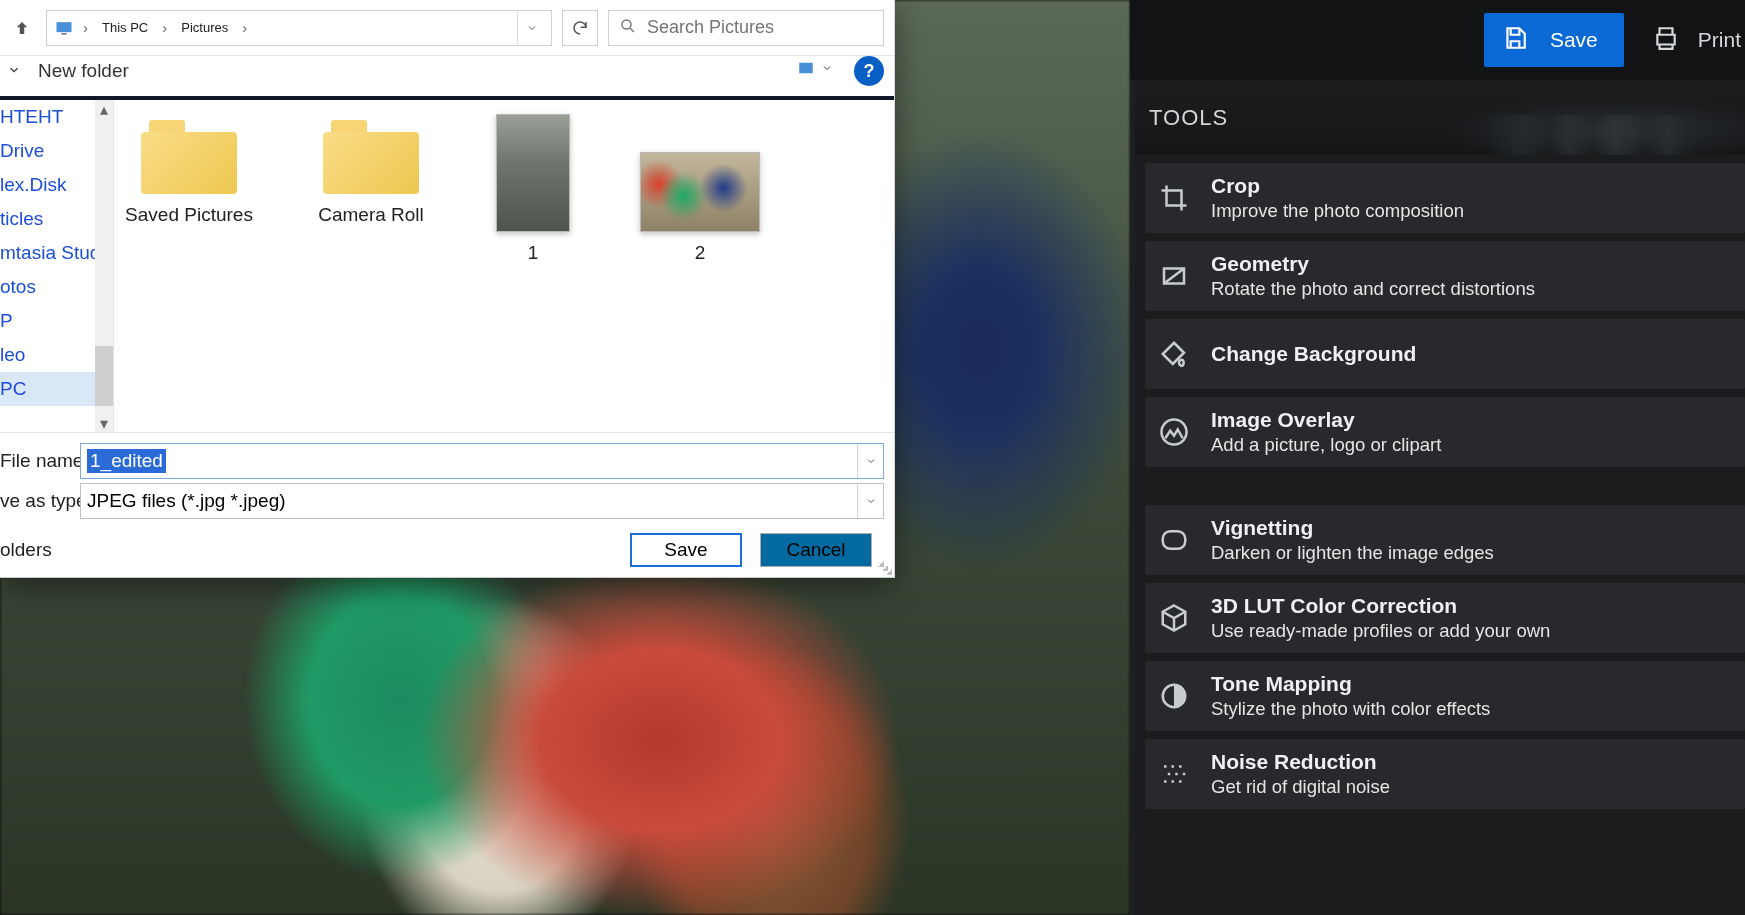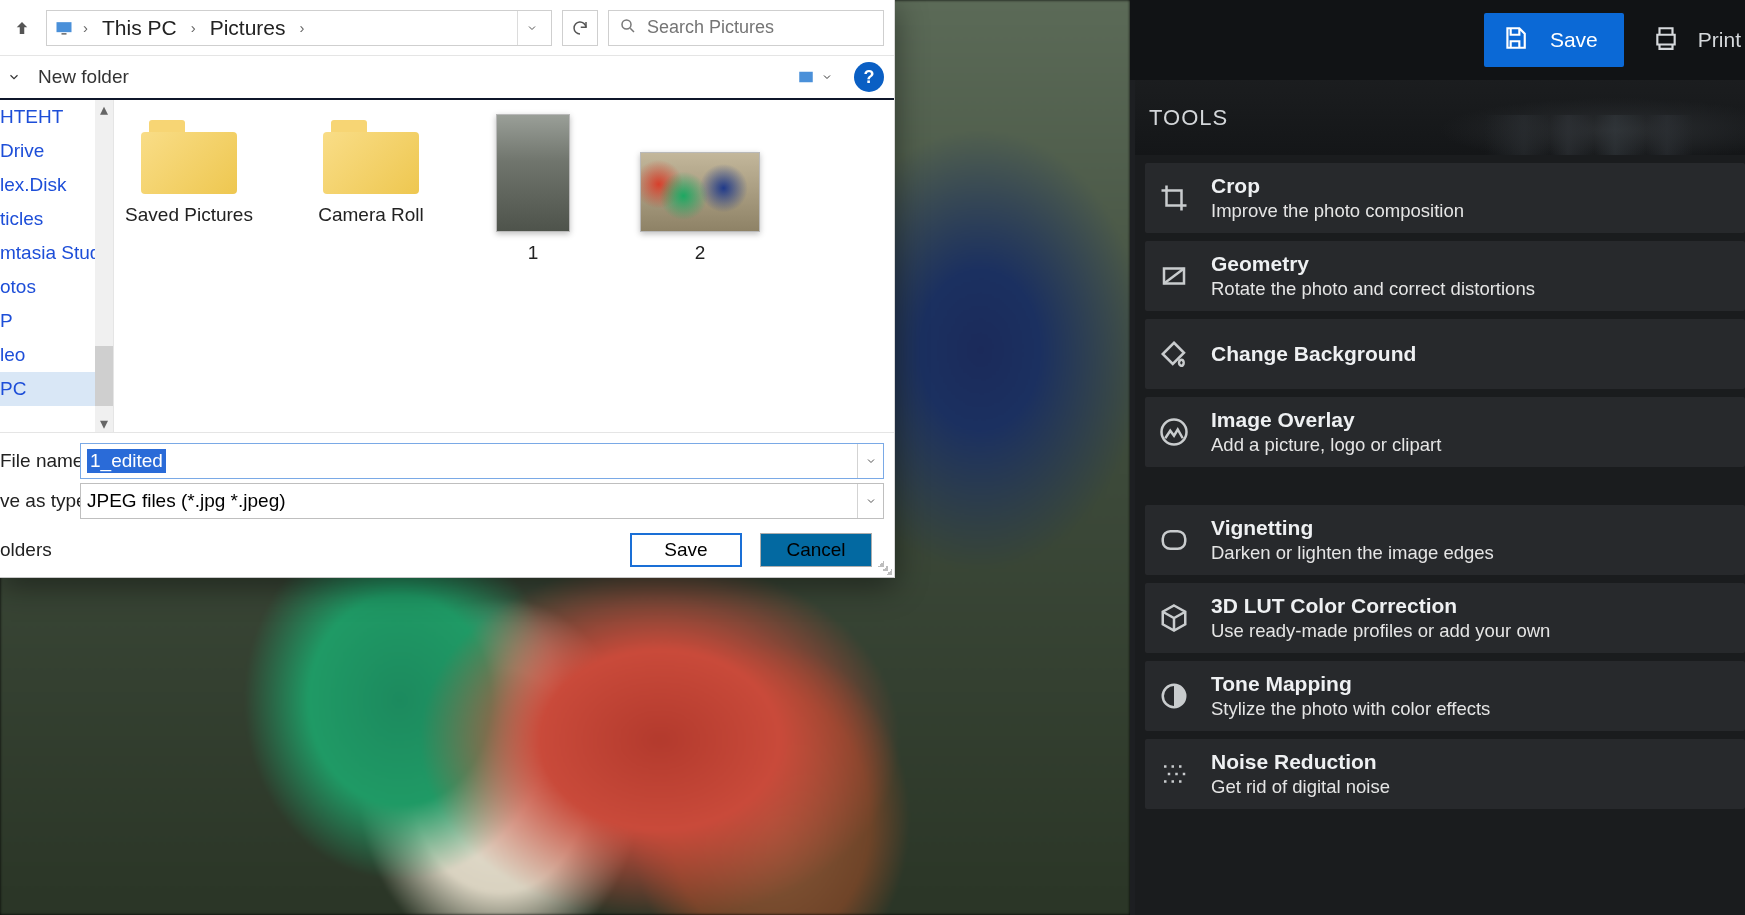--- a/index.html
+++ b/index.html
@@ -86,32 +86,32 @@
     height: 56px; display: flex; align-items: center; gap: 10px;
     padding: 0 10px 0 8px; border-bottom: 1px solid #e5e5e5;
   }
   .nav-up { width: 28px; height: 32px; display:flex; align-items:center; justify-content:center; color:#555; cursor:pointer;}
   .breadcrumb {
     flex: 1 1 auto; height: 36px; border: 1px solid #cfcfcf;
     display: flex; align-items: center; gap: 4px; padding: 0 6px; color:#222;
   }
   .bc-icon { width:22px; height:22px; display:flex; align-items:center; justify-content:center; }
   .bc-sep { color:#666; padding: 0 4px; font-size: 15px; }
-  .bc-item { padding: 12px 6px; border-radius:2px; cursor:pointer; font-size:21px; }
+  .bc-item { padding: 12px 6px; border-radius:2px; cursor:pointer; font-size:13px; }
   .bc-drop { width:28px; display:flex; align-items:center; justify-content:center; height:100%; border-left:1px solid #dcdcdc; cursor:pointer;}
   .refresh { width:36px; height:36px; display:flex; align-items:center; justify-content:center; border:1px solid #cfcfcf; cursor:pointer;}
   .search-box {
     width: 276px; height:36px; border:1px solid #cfcfcf;
     display:flex; align-items:center; gap:10px; padding:0 10px; color:#777;
   }
   .search-box svg { width:18px; height:18px; fill:#777; }
   .search-box input { border:none; outline:none; font-size:18px; flex:1; color:#555; background:transparent; }
   .dlg-row2 {
-    height: 44px; display:flex; align-items:center; padding:0 10px 0 0;
-    border-bottom:2px solid #0f172a;
+    height: 44px; display:flex; align-items:flex-start; padding:0 10px 0 0;
+    border-bottom:4px solid #0f172a;
   }
   .org-drop { width:28px; height:28px; display:flex; align-items:center; justify-content:center; color:#444; cursor:pointer;}
   .new-folder { padding:4px 10px; color:#333; font-size:19px; cursor:pointer; border-radius:2px;}
   .row2-spacer { flex:1; }
   .view-btn { display:flex; align-items:center; gap:4px; padding:2px 6px; border:1px solid transparent; cursor:pointer;}
   .help-btn { width:30px; height:30px; border-radius:50%; background:#0a5fc4; color:#fff; display:flex; align-items:center; justify-content:center; font-weight:700; font-size:18px; margin-left:14px; cursor:pointer;}
   .dlg-body { flex:1 1 auto; display:flex; min-height:0; }
   .nav-tree {
     width:114px; border-right:1px solid #e5e5e5; overflow:hidden; position:relative;
     background:#fff;

